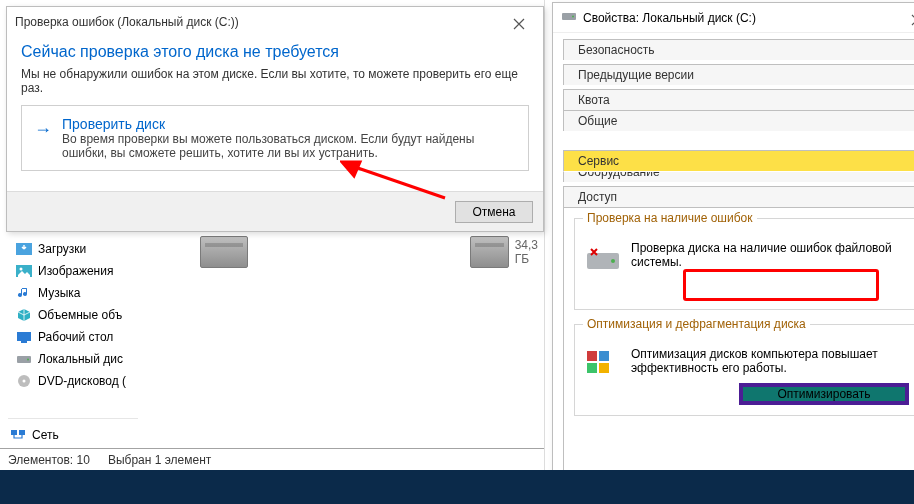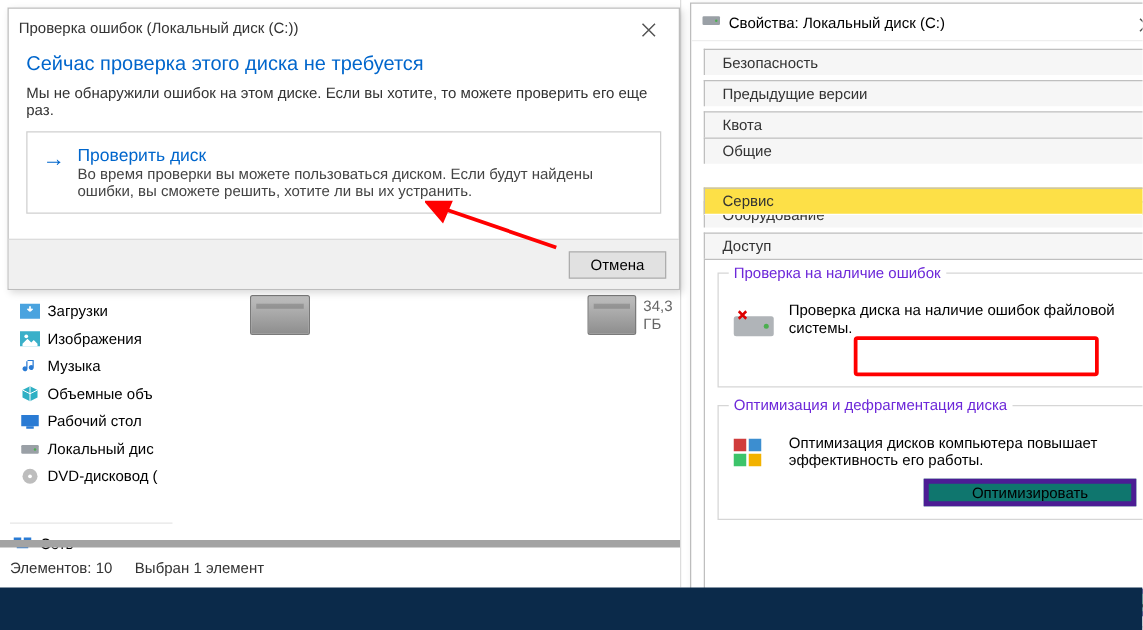--- a/index.html
+++ b/index.html
@@ -6,21 +6,21 @@
   body { margin: 0; width: 914px; height: 504px; background: #fff; position: relative; overflow: hidden; }
 
   
   .explorer { position: absolute; left: 0; top: 0; width: 545px; height: 470px; background: #fff; border-right: 1px solid #ddd; }
   .sidebar { position: absolute; left: 8px; top: 238px; width: 128px; }
   .sb-item { display: flex; align-items: center; height: 22px; gap: 6px; padding-left: 8px; white-space: nowrap; overflow: hidden; }
   .sb-icon { width: 16px; height: 16px; flex: 0 0 16px; display:flex; align-items:center; justify-content:center; }
   .drive-tile { position: absolute; display: flex; align-items: center; gap: 6px; }
   .drive-img { width: 48px; height: 32px; background: linear-gradient(#bfbfbf,#8e8e8e); border: 1px solid #7a7a7a; border-radius: 2px; position: relative; }
   .drive-img::after { content:""; position:absolute; top:6px; left:4px; right:4px; height:4px; background:#3a3a3a; opacity:.25; }
-  .statusbar { position: absolute; bottom: 0; left: 0; right: 0; height: 38px; border-top: 6px solid #a3a3a3; display:flex; align-items:center; gap:18px; padding:0 8px; color:#333; }
+  .statusbar { position: absolute; bottom: 0; left: 0; right: 0; height: 22px; border-top: 1px solid #a3a3a3; display:flex; align-items:center; gap:18px; padding:0 8px; color:#333; }
 
   
   .errdlg { position: absolute; left: 6px; top: 6px; width: 538px; height: 226px; background: #fff; border: 1px solid #bdbdbd; box-shadow: 2px 2px 6px rgba(0,0,0,.15); }
   .errdlg .titlebar { height: 30px; display:flex; align-items:center; padding:0 8px; }
   .errdlg .titlebar span { color:#333; }
   .errdlg .close { position:absolute; right:4px; top:6px; width:40px; height:22px; display:flex; align-items:center; justify-content:center; color:#444; }
   .errdlg .head { color:#0066cc; font-size:16px; padding: 6px 14px 6px; }
   .errdlg .body { padding: 0 14px; color:#333; }
   .errdlg .optbox { margin: 10px 14px 0; border:1px solid #cfcfcf; padding:10px 12px; }
   .optbox .row { display:flex; gap:10px; }
@@ -38,21 +38,21 @@
   .props { position:absolute; left:552px; top:2px; width:390px; height:500px; background:#fff; border:1px solid #bdbdbd; box-shadow:2px 2px 6px rgba(0,0,0,.12); }
   .props .titlebar { height:30px; display:flex; align-items:center; gap:6px; padding:0 8px; border-bottom:1px solid #eee; }
   .props .close { position:absolute; right:4px; top:6px; width:40px; height:22px; display:flex; align-items:center; justify-content:center; color:#444; }
   .tabs { padding: 6px 10px 0; }
   .tabrow { display:flex; gap:4px;flex-direction:column; }
   .tab { padding:3px 14px; border:1px solid #bfbfbf; border-bottom:none; background:#fff; color:#333; }
   .tab.active { background:#fde047; position:relative; top:15px; border-bottom:1px solid #fff; }
   .tab.inactive { background:#f6f6f6; }
   .tabcontent { margin: 0 10px 10px; border:1px solid #bfbfbf; height:400px; padding:10px; position:relative; }
   .groupbox { border:1px solid #d6d6d6; padding:22px 10px 12px; position:relative; margin-bottom:14px; }
-  .groupbox .legend { position:absolute; top:-8px; left:8px; background:#fff; padding:0 4px; color:#6d28d9; }
+  .groupbox .legend { position:absolute; top:-8px; left:8px; background:#fff; padding:0 4px; color:#a16207; }
   .hl { position:absolute; border:3px solid #ff0000; border-radius:3px; pointer-events:none; }
   .props .btn { background:#e7eef9; border:1px solid #7a9fd4; }
   .props .btn.plain { background:#0f766e; border:4px solid #4c1d95; }
   .shield { width:14px; height:14px; display:inline-block; margin-right:4px; }
   .group-row { display:flex; gap:10px; align-items:flex-start; }
   .bigicon { width:36px; height:36px; flex:0 0 36px; }
   .props-footer { position:absolute; bottom:8px; right:12px; display:flex; gap:6px; }
 
   .net-sep { position:absolute; left:8px; top:418px; width:130px; border-top:1px solid #e6e6e6; }
 

